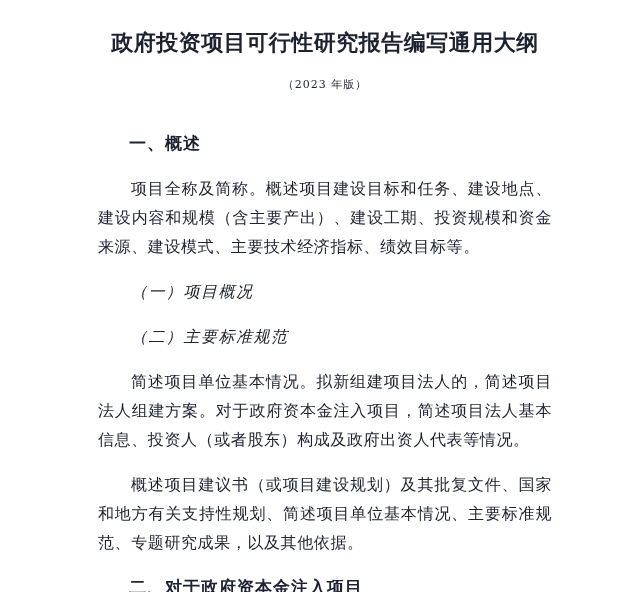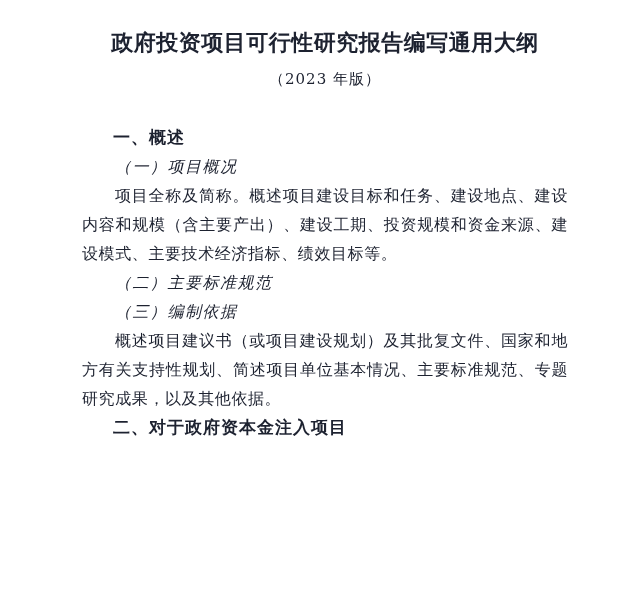--- a/index.html
+++ b/index.html
@@ -20,32 +20,32 @@
   }
   .doc-title {
     font-size: 22px;
     line-height: 28px;
     font-weight: 700;
     text-align: center;
     letter-spacing: 0.5px;
     font-family: "DejaVu Serif", "Liberation Serif", serif;
   }
   .doc-subtitle {
-    margin-top: 12px;
-    font-size: 15px;
+    margin-top: 18px;
+    font-size: 11px;
     line-height: 22px;
     text-align: center;
     letter-spacing: 1px;
   }
   .doc-body {
     margin-top: 33px;
   }
   .sec {
     line-height: 29px;
-    margin: 0;
+    margin: 16px;
   }
   .sec.h1 {
     font-family: "DejaVu Sans", "Liberation Sans", sans-serif;
     font-size: 17px;
     font-weight: 700;
     letter-spacing: 1px;
     text-indent: 31px;
   }
   .sec.h2 {
     font-size: 16px;
@@ -62,20 +62,20 @@
 </style>
 </head>
 <body>
 
 <div class="page">
   <div class="doc-title">政府投资项目可行性研究报告编写通用大纲</div>
   <div class="doc-subtitle">（2023 年版）</div>
 
   <div class="doc-body">
     <div class="sec h1">一、概述</div>
+    <div class="sec p">项目全称及简称。概述项目建设目标和任务、建设地点、建设内容和规模（含主要产出）、建设工期、投资规模和资金来源、建设模式、主要技术经济指标、绩效目标等。</div>
     <div class="sec h2">（一）项目概况</div>
-    <div class="sec p">项目全称及简称。概述项目建设目标和任务、建设地点、建设内容和规模（含主要产出）、建设工期、投资规模和资金来源、建设模式、主要技术经济指标、绩效目标等。</div>
     <div class="sec h2">（二）主要标准规范</div>
-    <div class="sec h2">（三）编制依据</div>
+    <div class="sec p">简述项目单位基本情况。拟新组建项目法人的，简述项目法人组建方案。对于政府资本金注入项目，简述项目法人基本信息、投资人（或者股东）构成及政府出资人代表等情况。</div>
     <div class="sec p">概述项目建议书（或项目建设规划）及其批复文件、国家和地方有关支持性规划、简述项目单位基本情况、主要标准规范、专题研究成果，以及其他依据。</div>
     <div class="sec h1">二、对于政府资本金注入项目</div>
   </div>
 </div>
 
 </body></html>

